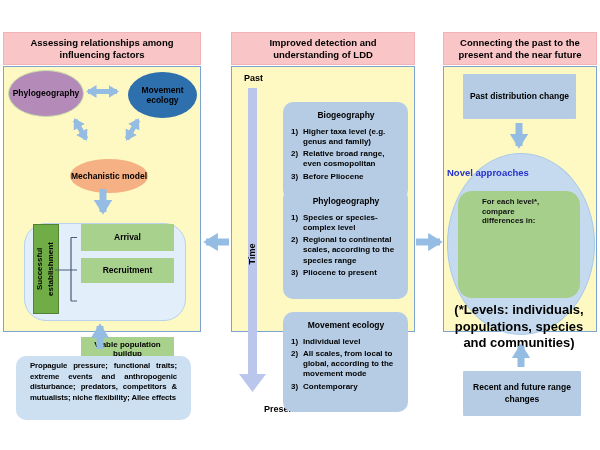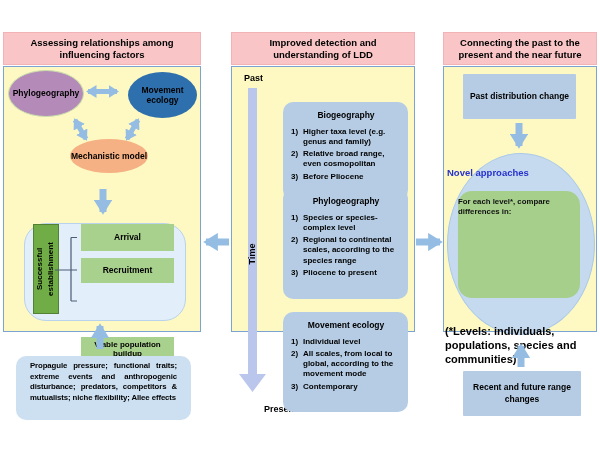--- a/index.html
+++ b/index.html
@@ -28,39 +28,39 @@
   .mbox{position:absolute;left:51px;width:125px;background:#b5cce4;border-radius:10px;
         box-sizing:border-box;padding:8px 5px 4px 6px;}
   .mbox .title{text-align:center;font-size:8.5px;margin-bottom:7px;}
   .mitem{display:flex;font-size:8px;line-height:1.27;margin-bottom:2px;}
   .mitem .num{flex:none;width:14px;padding-left:2px;box-sizing:border-box;}
   .rbox{position:absolute;background:#b5cce4;border-radius:1px;display:flex;align-items:center;
         justify-content:center;text-align:center;font-size:8.5px;line-height:1.3;padding:2px 6px;box-sizing:border-box;}
   .bigellipse{position:absolute;border-radius:50%;background:#c6daef;border:1px solid #a9c9e9;box-sizing:border-box;}
   .novel{position:absolute;text-align:left;font-size:9.5px;color:#2531cd;}
   .greenbox{position:absolute;background:#a6cf8c;border-radius:14px;box-sizing:border-box;
-            padding:6px 0;font-size:7.8px;line-height:1.25;color:#111;}
+            padding:6px 24px;font-size:7.8px;line-height:1.25;color:#111;}
   .greenbox .intro{margin-bottom:3px;}
   .ritem{margin-bottom:3px;}
-  .levels{position:absolute;font-size:11px;line-height:1.28;margin-top:22px;}
+  .levels{position:absolute;text-align:center;font-size:13px;line-height:1.28;}
   svg.overlay{position:absolute;left:0;top:0;pointer-events:none;}
 </style>
 </head>
 <body>
 
 <div class="root">
 
   <div class="hdr" style="left:3px;width:198px;">Assessing relationships among influencing factors</div>
   <div class="hdr" style="left:443px;width:154px;">Connecting the past to the present and the near future</div>
   <div class="hdr" style="left:231px;width:184px;">Improved detection and understanding of LDD</div>
 
   <div class="panel" style="left:3px;width:198px;">
     <div class="ell ell-purple" style="left:4px;top:3px;width:74px;height:45px;">Phylogeography</div>
     <div class="ell ell-navy" style="left:124px;top:5px;width:69px;height:46px;">Movement ecology</div>
-    <div class="ell ell-orange" style="left:66px;top:72px;width:78px;height:34px;">Mechanistic model</div>
+    <div class="ell ell-orange" style="left:66px;top:92px;width:78px;height:34px;">Mechanistic model</div>
 
     <div class="container-box" style="left:20px;top:156px;width:160px;height:96px;"></div>
     <div class="vgreen" style="left:29px;top:157px;width:26px;height:90px;">
       <div class="vtext">Successful establishment</div>
     </div>
     <div class="stage" style="left:77px;top:191px;width:93px;height:25px;">Recruitment</div>
     <div class="stage" style="left:77px;top:157px;width:93px;height:27px;">Arrival</div>
     <div class="stage" style="left:77px;top:223px;width:93px;height:24px;font-size:8px;margin-top:47px;">Viable population buildup</div>
 
     <div class="notebox" style="left:12px;top:289px;width:175px;height:64px;">Propagule pressure; functional traits; extreme events and anthropogenic disturbance; predators, competitors &amp; mutualists;  niche flexibility; Allee effects</div>

